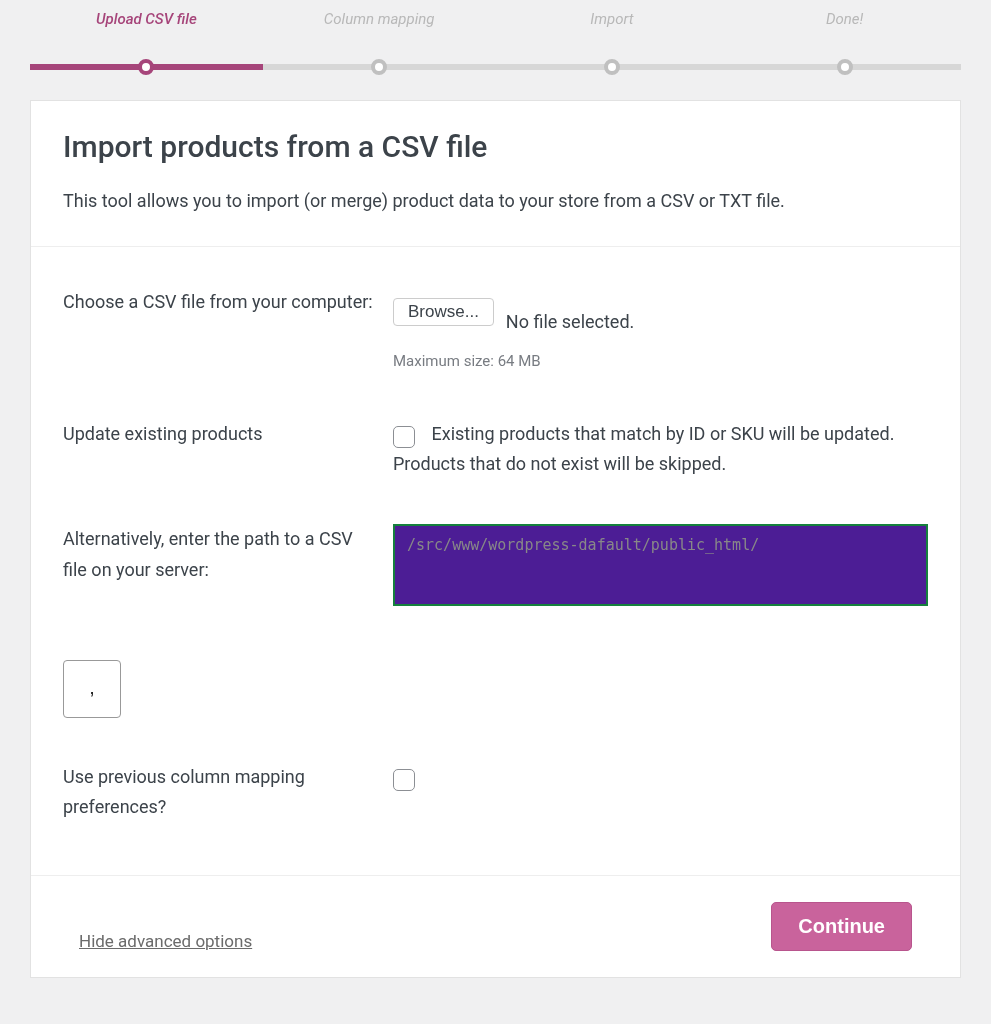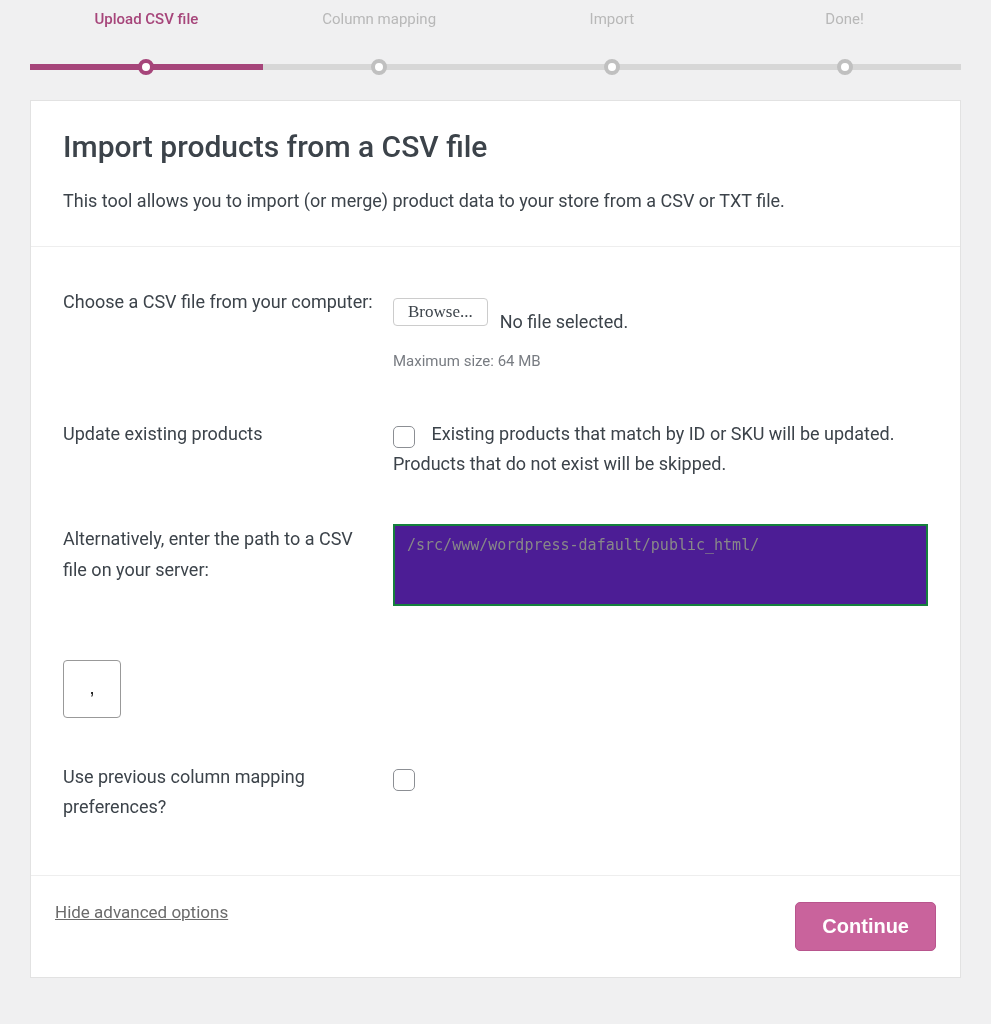--- a/index.html
+++ b/index.html
@@ -19,20 +19,21 @@
     position:relative;
     height:60px;
     margin-top:10px;
   }
   .steps {
     display:flex;
     justify-content:space-between;
     list-style:none;
     padding:0 0 0 0;
     margin:0;
+    font-style:italic;
   }
   .steps li {
     flex:1;
     text-align:center;
     font-size:15px;
     color:#b8b8b8;
     padding-bottom:24px;
     position:relative;
   }
   .steps li.active { color:#a6457a; font-weight:500; }
@@ -108,21 +109,20 @@
     gap:12px;
   }
   .browse-btn {
     font-size:17px;
     background:#fff;
     border:1px solid #ccc;
     border-radius:4px;
     padding:3px 14px;
     cursor:pointer;
     color:#3c434a;
-    font-family:Liberation Serif, serif;
   }
   .sel-text { color:#3c434a; font-size:18px;margin-top:20px; }
   .hint {
     margin-top:12px;
     font-size:15px;
     color:#787c82;
   }
   .chk {
     appearance:none;
     width:22px; height:22px;
@@ -148,23 +148,23 @@
   }
   .delim-input {
     width:58px; height:58px;
     border:1px solid #999;
     border-radius:4px;
     text-align:center;
     font-size:18px;
   }
   
   .card-foot {
-    padding:26px 24px;
-    display:flex;
-    align-items:flex-start;
+    padding:26px 48px;
+    display:flex;
+    align-items:flex-end;
     justify-content:space-between;
   }
   .adv-link {
     color:#6b6b6b;
     text-decoration:underline;
     font-size:17px;
     cursor:pointer;
   }
   .primary-btn {
     background:#c9639c;

